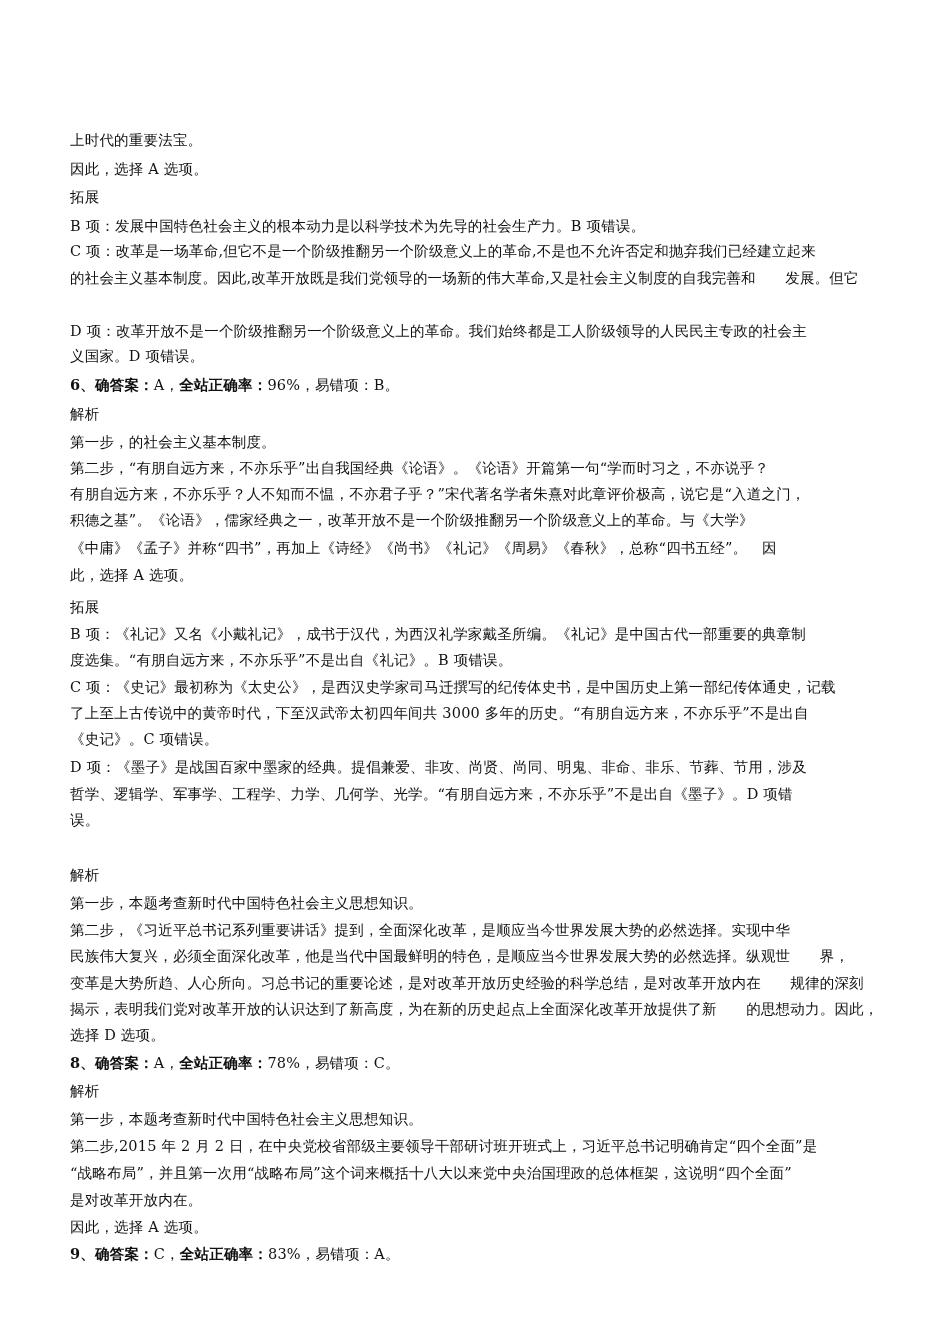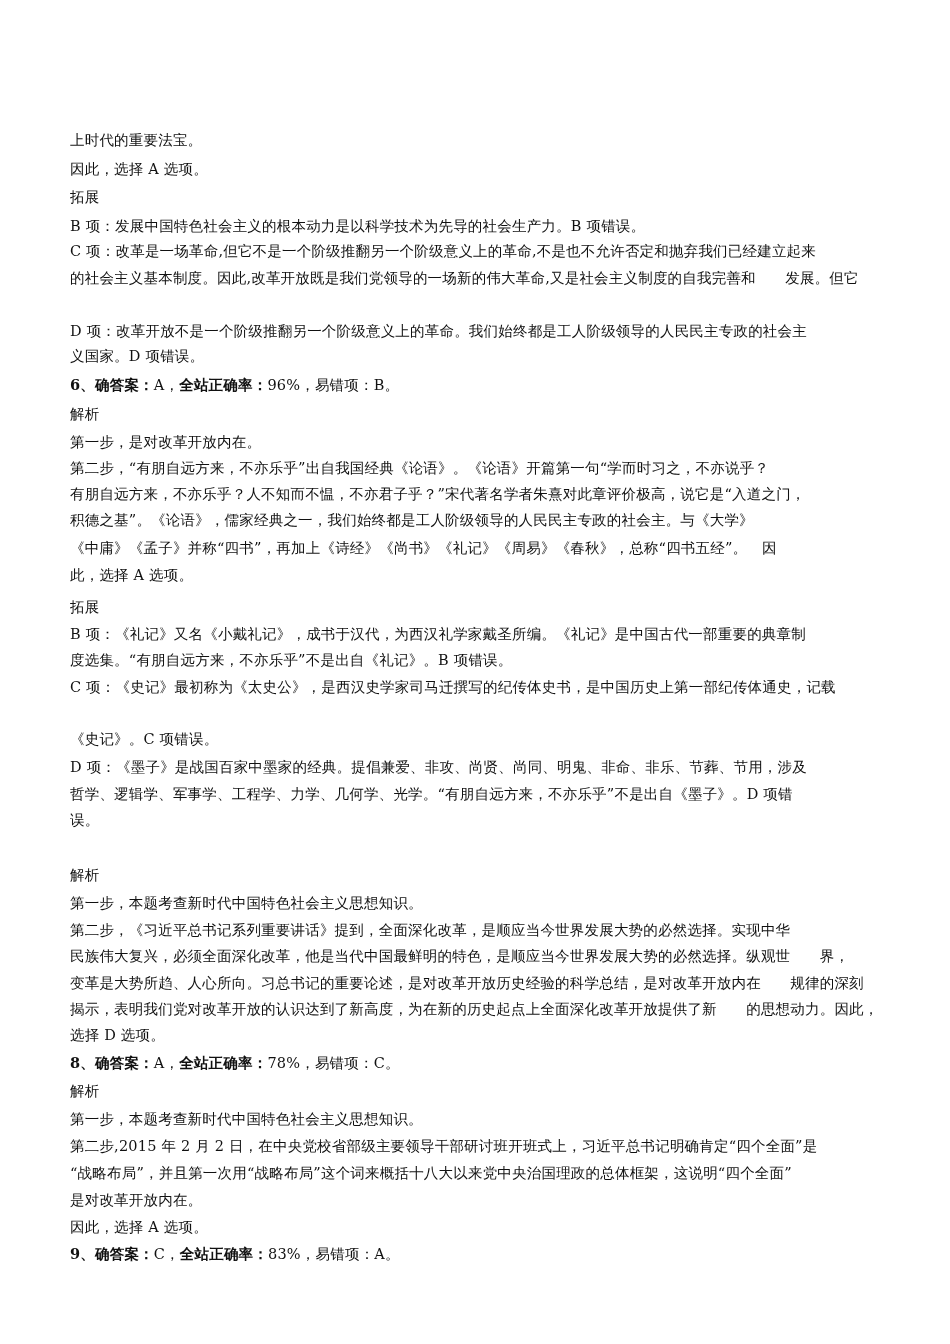--- a/index.html
+++ b/index.html
@@ -20,30 +20,31 @@
   <div class="line" style="top:216px">B 项：发展中国特色社会主义的根本动力是以科学技术为先导的社会生产力。B 项错误。</div>
   <div class="line" style="top:241px">C 项：改革是一场革命,但它不是一个阶级推翻另一个阶级意义上的革命,不是也不允许否定和抛弃我们已经建立起来</div>
   <div class="line" style="top:268px">的社会主义基本制度。因此,改革开放既是我们党领导的一场新的伟大革命,又是社会主义制度的自我完善和　　发展。但它</div>
   <div class="line" style="top:321px">D 项：改革开放不是一个阶级推翻另一个阶级意义上的革命。我们始终都是工人阶级领导的人民民主专政的社会主</div>
   <div class="line" style="top:346px">义国家。D 项错误。</div>
 
   <div class="line" style="top:375px">
     <span class="bold">6、</span><span class="bold">确答案：</span><span>A，</span><span class="bold">全站正确率：</span><span>96%，易错项：B。</span>
   </div>
   <div class="line" style="top:404px">解析</div>
-  <div class="line" style="top:432px">第一步，是对改革开放内在。</div>
+  <div class="line" style="top:432px">第一步，的社会主义基本制度。</div>
   <div class="line" style="top:458px">第二步，“有朋自远方来，不亦乐乎”出自我国经典《论语》。《论语》开篇第一句“学而时习之，不亦说乎？</div>
   <div class="line" style="top:484px">有朋自远方来，不亦乐乎？人不知而不愠，不亦君子乎？”宋代著名学者朱熹对此章评价极高，说它是“入道之门，</div>
-  <div class="line" style="top:510px">积德之基”。《论语》，儒家经典之一，我们始终都是工人阶级领导的人民民主专政的社会主。与《大学》</div>
+  <div class="line" style="top:510px">积德之基”。《论语》，儒家经典之一，改革开放不是一个阶级推翻另一个阶级意义上的革命。与《大学》</div>
   <div class="line" style="top:538px">《中庸》《孟子》并称“四书”，再加上《诗经》《尚书》《礼记》《周易》《春秋》，总称“四书五经”。　因</div>
   <div class="line" style="top:565px">此，选择 A 选项。</div>
   <div class="line" style="top:597px">拓展</div>
   <div class="line" style="top:624px">B 项：《礼记》又名《小戴礼记》，成书于汉代，为西汉礼学家戴圣所编。《礼记》是中国古代一部重要的典章制</div>
   <div class="line" style="top:650px">度选集。“有朋自远方来，不亦乐乎”不是出自《礼记》。B 项错误。</div>
   <div class="line" style="top:677px">C 项：《史记》最初称为《太史公》，是西汉史学家司马迁撰写的纪传体史书，是中国历史上第一部纪传体通史，记载</div>
+  <div class="line" style="top:703px">了上至上古传说中的黄帝时代，下至汉武帝太初四年间共 3000 多年的历史。“有朋自远方来，不亦乐乎”不是出自</div>
   <div class="line" style="top:729px">《史记》。C 项错误。</div>
   <div class="line" style="top:757px">D 项：《墨子》是战国百家中墨家的经典。提倡兼爱、非攻、尚贤、尚同、明鬼、非命、非乐、节葬、节用，涉及</div>
   <div class="line" style="top:784px">哲学、逻辑学、军事学、工程学、力学、几何学、光学。“有朋自远方来，不亦乐乎”不是出自《墨子》。D 项错</div>
   <div class="line" style="top:810px">误。</div>
 
   <div class="line" style="top:865px">解析</div>
   <div class="line" style="top:893px">第一步，本题考查新时代中国特色社会主义思想知识。</div>
   <div class="line" style="top:920px">第二步，《习近平总书记系列重要讲话》提到，全面深化改革，是顺应当今世界发展大势的必然选择。实现中华</div>
   <div class="line" style="top:946px">民族伟大复兴，必须全面深化改革，他是当代中国最鲜明的特色，是顺应当今世界发展大势的必然选择。纵观世　　界，</div>
   <div class="line" style="top:973px">变革是大势所趋、人心所向。习总书记的重要论述，是对改革开放历史经验的科学总结，是对改革开放内在　　规律的深刻</div>

